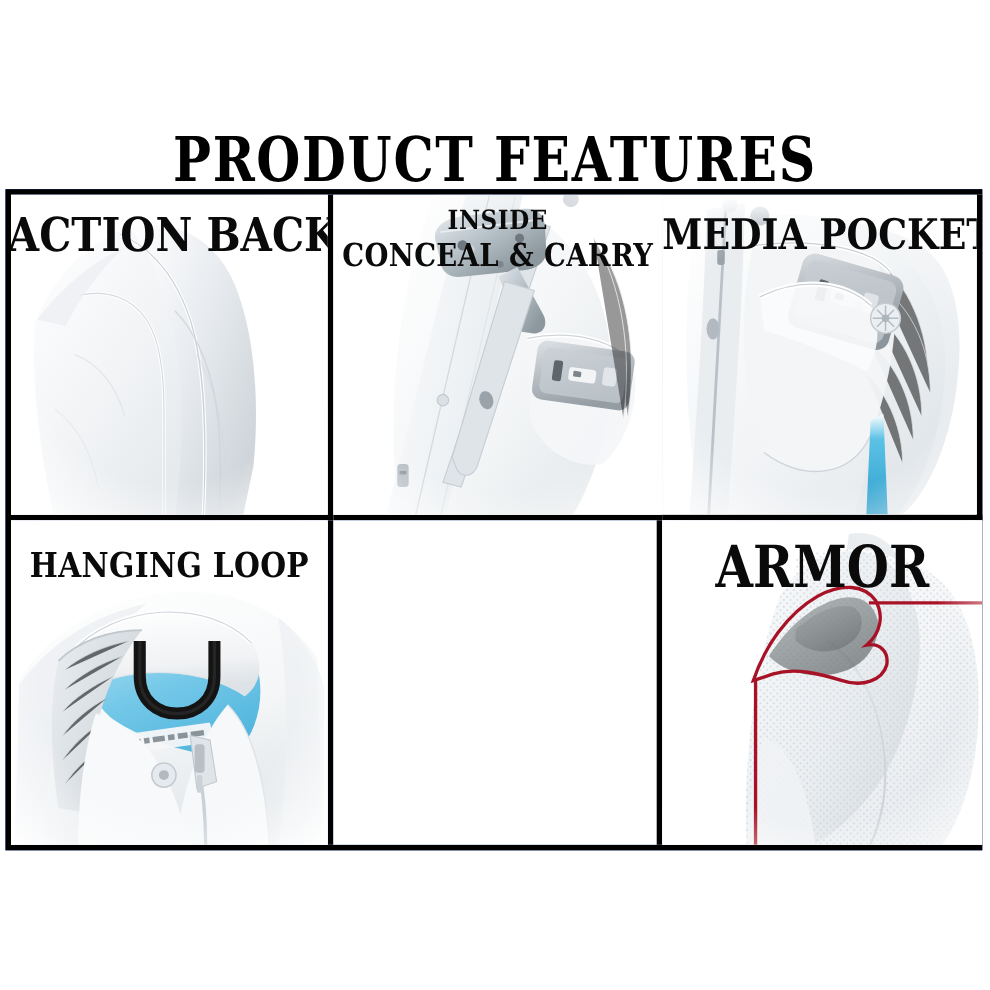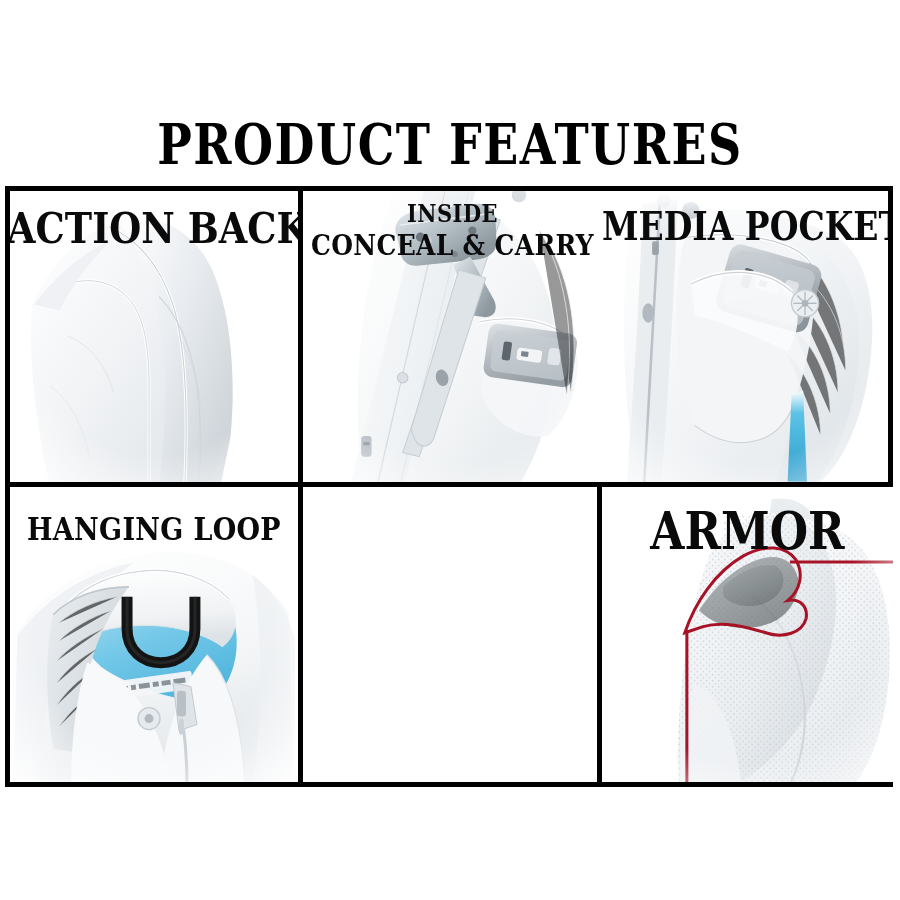--- a/index.html
+++ b/index.html
@@ -36,21 +36,21 @@
     color: #000000;
     transform: scaleY(1.22);
     transform-origin: center top;
     white-space: nowrap;
   }
 
   
   .feature-grid {
     position: absolute;
     left: 5px;
-    top: 186px;
+    top: 172px;
     width: 888px;
     height: 601px;
     border: 5px solid #000000;
     box-sizing: border-box;
     display: grid;
     grid-template-columns: 293px 299px 291px;
     grid-template-rows: 1fr 1fr;
     background: #1d4ed8;
   }
   .cell {

